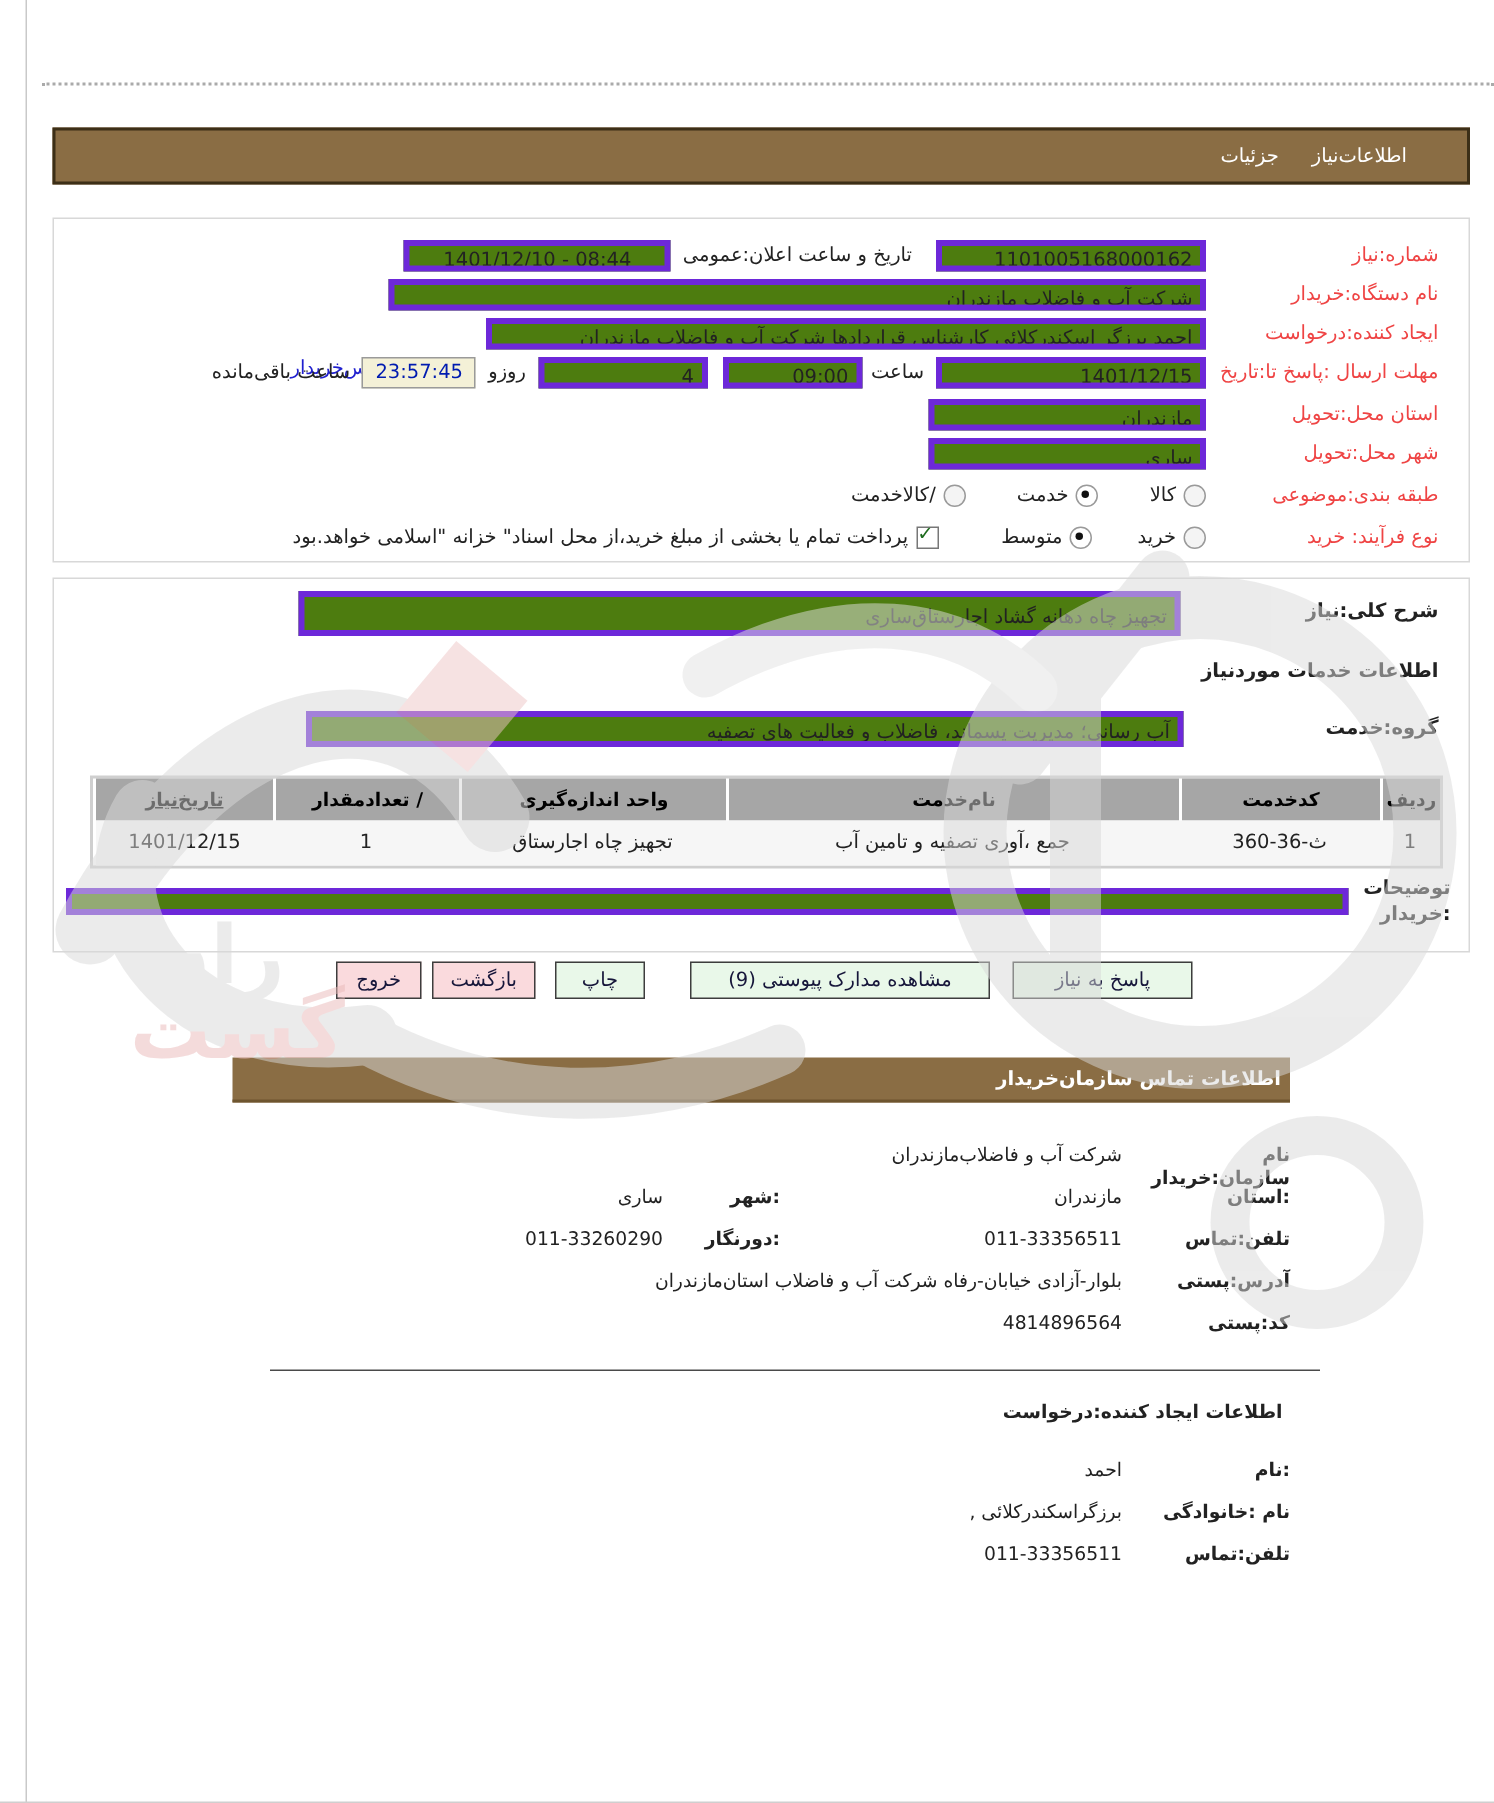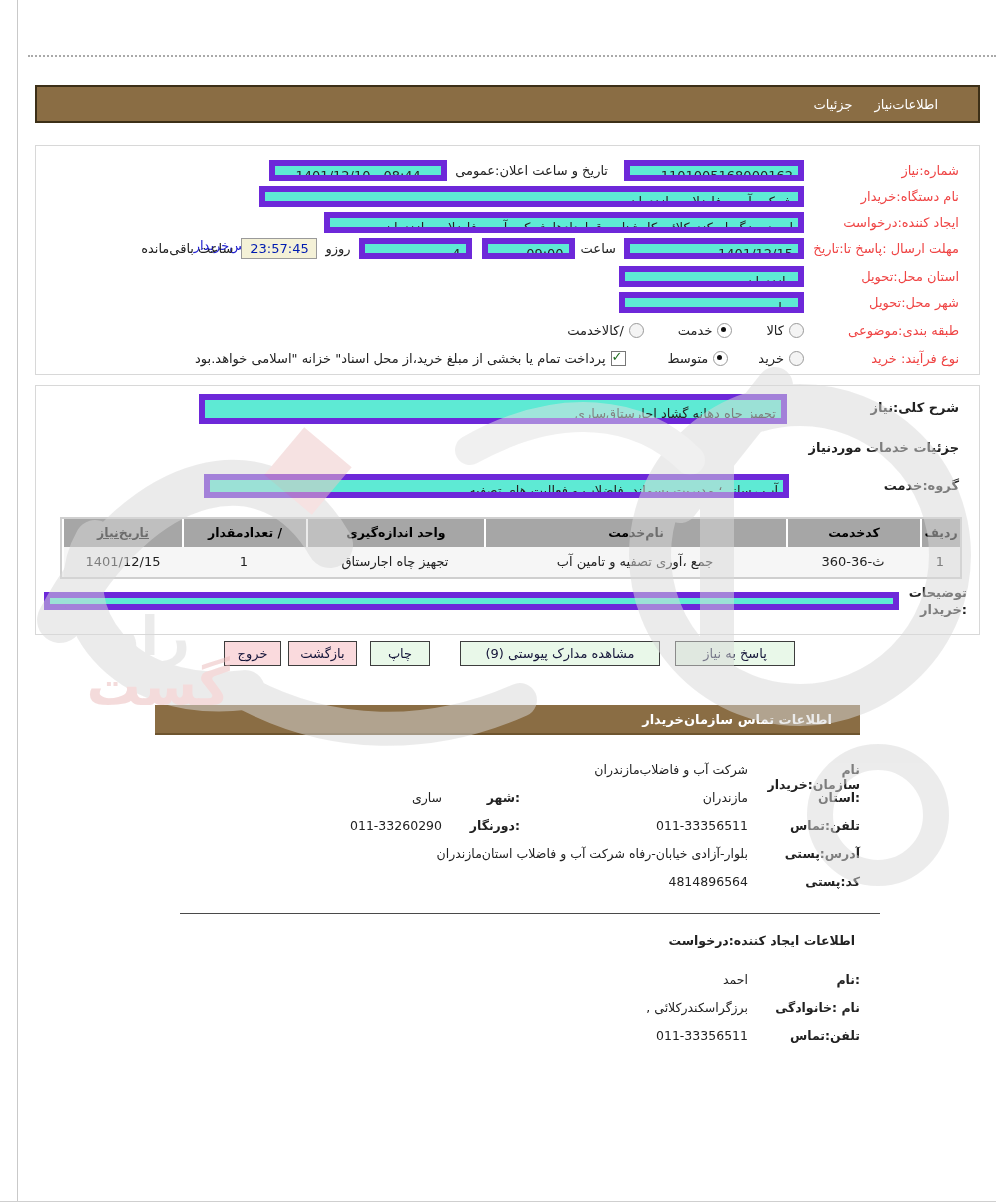--- a/index.html
+++ b/index.html
@@ -13,21 +13,21 @@
   
   .brownbar{position:absolute;background:#8a6d44;border:2px solid #3c2f17;box-sizing:border-box;
             color:#fff;display:flex;align-items:center;direction:rtl;}
   .brownbar2{position:absolute;background:#8a6d44;color:#fff;font-weight:bold;
              display:flex;align-items:center;direction:rtl;box-sizing:border-box;border-bottom:2px solid #6e552f;}
   .tab{margin-left:22px;cursor:default;}
   
   .panel{position:absolute;background:#fff;border:1px solid #d8d8d8;box-sizing:border-box;}
   .frow{position:absolute;display:flex;align-items:center;direction:rtl;height:24px;}
   .lblcol{width:175px;padding-right:20px;box-sizing:border-box;flex:none;color:#ef4444;}
-  .ibox{border:6px solid #6d28d9;background:#5eead4;height:21px;line-height:19px;padding:0 5px;
+  .ibox{border:4px solid #6d28d9;background:#4d7c0f;height:21px;line-height:19px;padding:0 5px;
         box-sizing:border-box;text-align:right;overflow:hidden;white-space:nowrap;flex:none;}
   .countdown{background:#f4f1d7;border:1px solid #9a9a9a;color:#001bb0;text-align:center;}
   .blue-link{color:#2020cf;cursor:pointer;}
   .radio{width:13px;height:13px;border-radius:50%;border:1px solid #9a9a9a;background:#f4f4f4;
          display:inline-block;flex:none;position:relative;margin-left:5px;}
   .radio.checked{background:#fff;}
   .radio.checked::after{content:"";position:absolute;left:3px;top:3px;width:5px;height:5px;border-radius:50%;background:#111;}
   .cbx{width:13px;height:13px;border:1px solid #777;background:#fff;display:inline-block;flex:none;
        position:relative;margin-left:5px;}
   .cbx.checked::after{content:"✓";position:absolute;left:0px;top:-3px;font-size:13px;font-weight:bold;color:#1e6b1e;}
@@ -143,21 +143,21 @@
         <span>پرداخت تمام یا بخشی از مبلغ خرید،از محل اسناد" خزانه "اسلامی خواهد.بود</span>
       </span>
     </div>
   </div>
 
   <div class="panel" style="left:35px;top:385px;width:945px;height:250px;">
 
     <div class="abs bold" style="top:14px;right:20px;">شرح کلی:نیاز</div>
     <div class="ibox abs" style="top:8px;right:192px;width:588px;height:30px;line-height:28px;">تجهیز چاه دهانه گشاد اجارستاق‌ساری</div>
 
-    <div class="abs bold" style="top:54px;right:20px;">جزئیات خدمات موردنیاز</div>
+    <div class="abs bold" style="top:54px;right:20px;">اطلاعات خدمات موردنیاز</div>
 
     <div class="abs bold" style="top:92px;right:20px;">گروه:خدمت</div>
     <div class="ibox abs" style="top:88px;right:190px;width:585px;height:24px;line-height:22px;">آب رسانی؛ مدیریت پسماند، فاضلاب و فعالیت های تصفیه</div>
 
     <div class="stable" style="top:131px;right:17px;width:902px;">
       <div class="thead">
         <span class="th" style="width:38px;">ردیف</span>
         <span class="th" style="width:132px;">کدخدمت</span>
         <span class="th" style="width:300px;">نام‌خدمت</span>
         <span class="th" style="width:176px;">واحد اندازه‌گیری</span>
@@ -182,21 +182,21 @@
   </div>
 
   <div class="abs" style="top:641px;right:201px;display:flex;direction:rtl;">
     <span class="btn green" style="width:120px;margin-left:15px;">پاسخ به نیاز</span>
     <span class="btn green" style="width:200px;margin-left:30px;">مشاهده مدارک پیوستی (9)</span>
     <span class="btn green" style="width:60px;margin-left:13px;">چاپ</span>
     <span class="btn pink" style="width:69px;margin-left:7px;">بازگشت</span>
     <span class="btn pink" style="width:57px;">خروج</span>
   </div>
 
-  <div class="brownbar2" style="left:155px;top:705px;width:705px;height:30px;padding-right:28px;text-align:right;">
+  <div class="brownbar2" style="left:155px;top:705px;width:705px;height:30px;padding-right:6px;text-align:right;">
     <span>اطلاعات  تماس سازمان‌خریدار</span>
   </div>
 
   <div class="crow" style="top:762px;right:136px;">
     <span class="clbl1">نام سازمان:خریدار</span>
     <span class="cval1">شرکت آب و فاضلاب‌مازندران</span>
   </div>
 
   <div class="crow" style="top:790px;right:136px;">
     <span class="clbl1">:استان</span>

